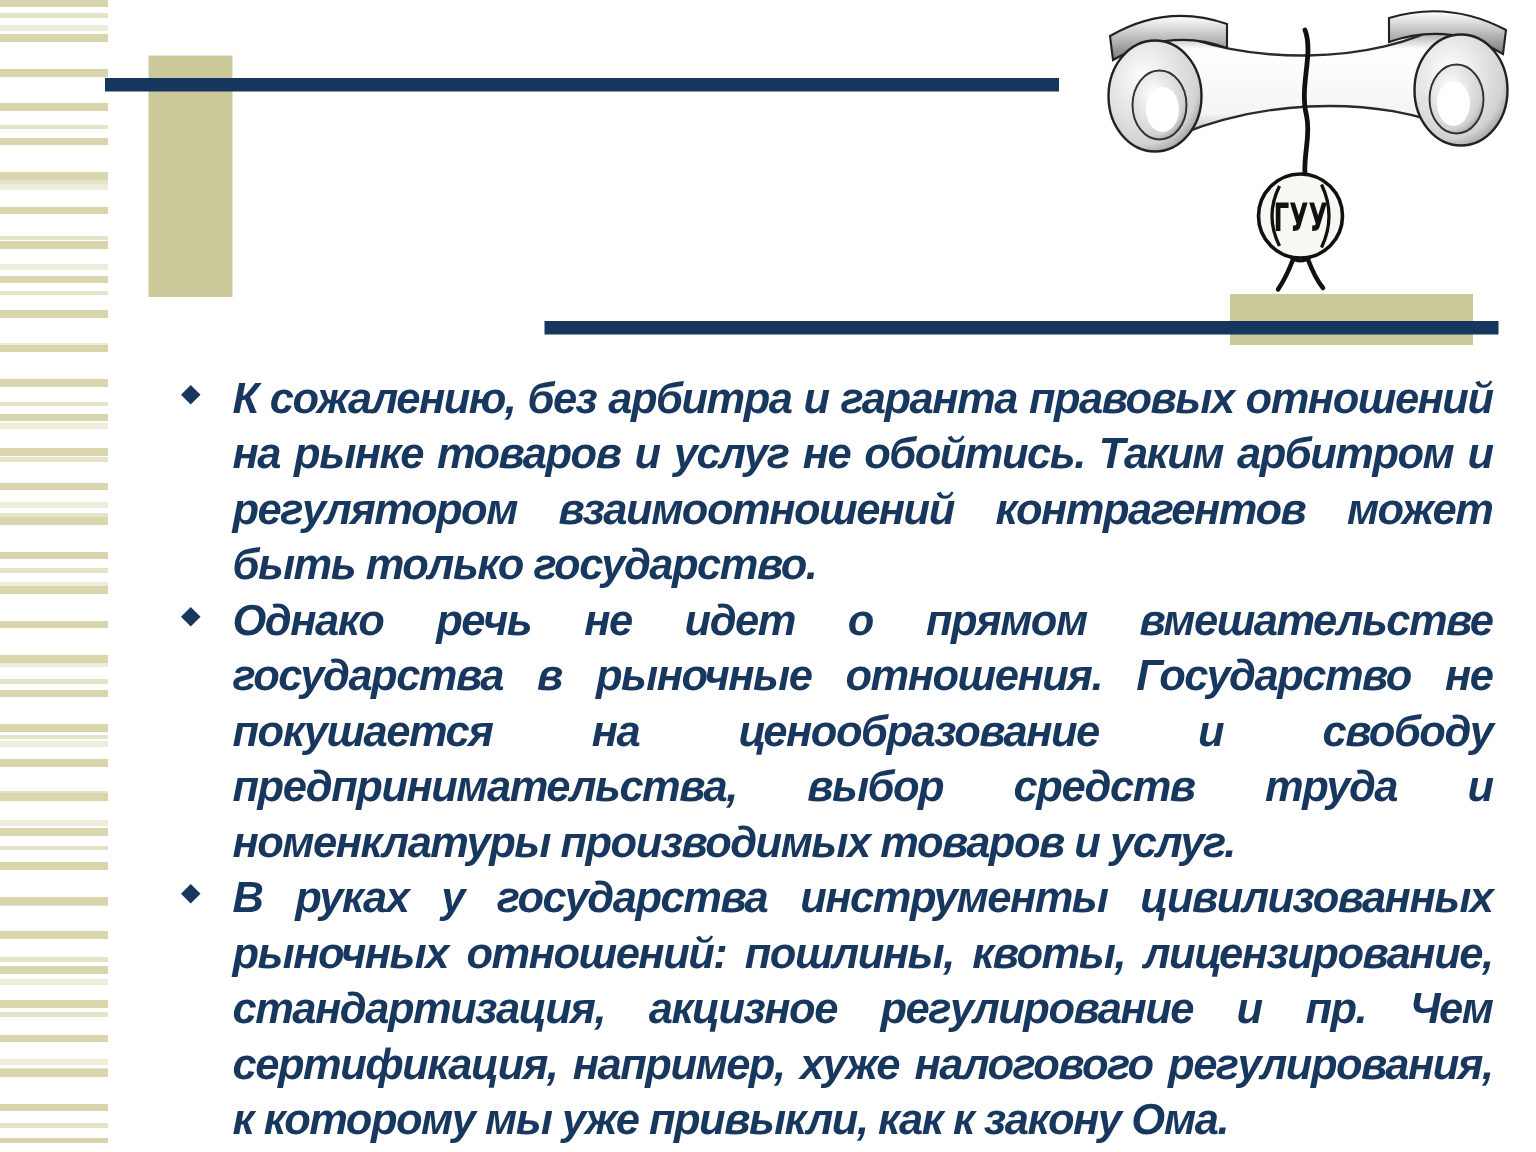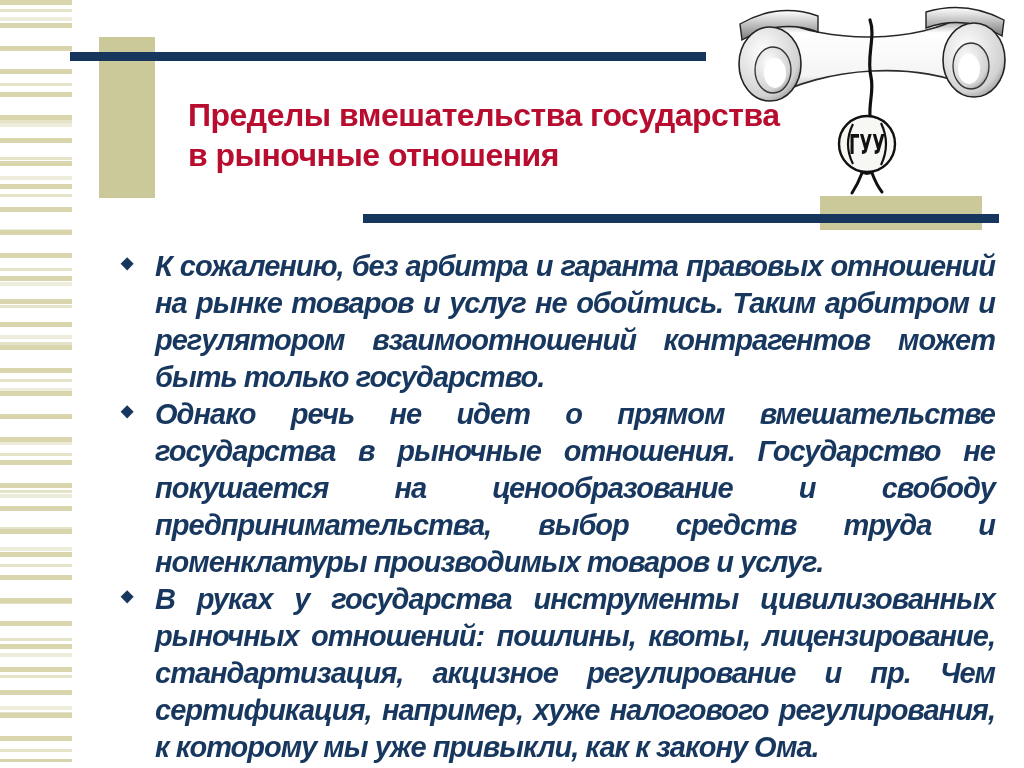--- a/index.html
+++ b/index.html
@@ -75,21 +75,21 @@
 </head>
 <body>
 
 <div class="slide">
 
   <div class="stripes"></div>
 
   <div class="tan-block tan-block-top"></div>
   <div class="navy-bar navy-bar-top"></div>
 
-  <h1 class="title"><span>Пределы вмешательства государства</span><br><span>в рыночные отношения</span></h1>
+  <h1 class="title"><br></h1>
 
   <div class="tan-block tan-block-right"></div>
   <div class="navy-bar navy-bar-mid"></div>
 
   <svg class="scroll-graphic" viewBox="0 0 292 212" xmlns="http://www.w3.org/2000/svg" aria-hidden="true">
     <defs>
       <linearGradient id="gBand" x1="0" y1="0" x2="0" y2="1">
         <stop offset="0" stop-color="#6f6f6f"></stop>
         <stop offset="0.22" stop-color="#ffffff"></stop>
         <stop offset="0.72" stop-color="#f4f4f4"></stop>

